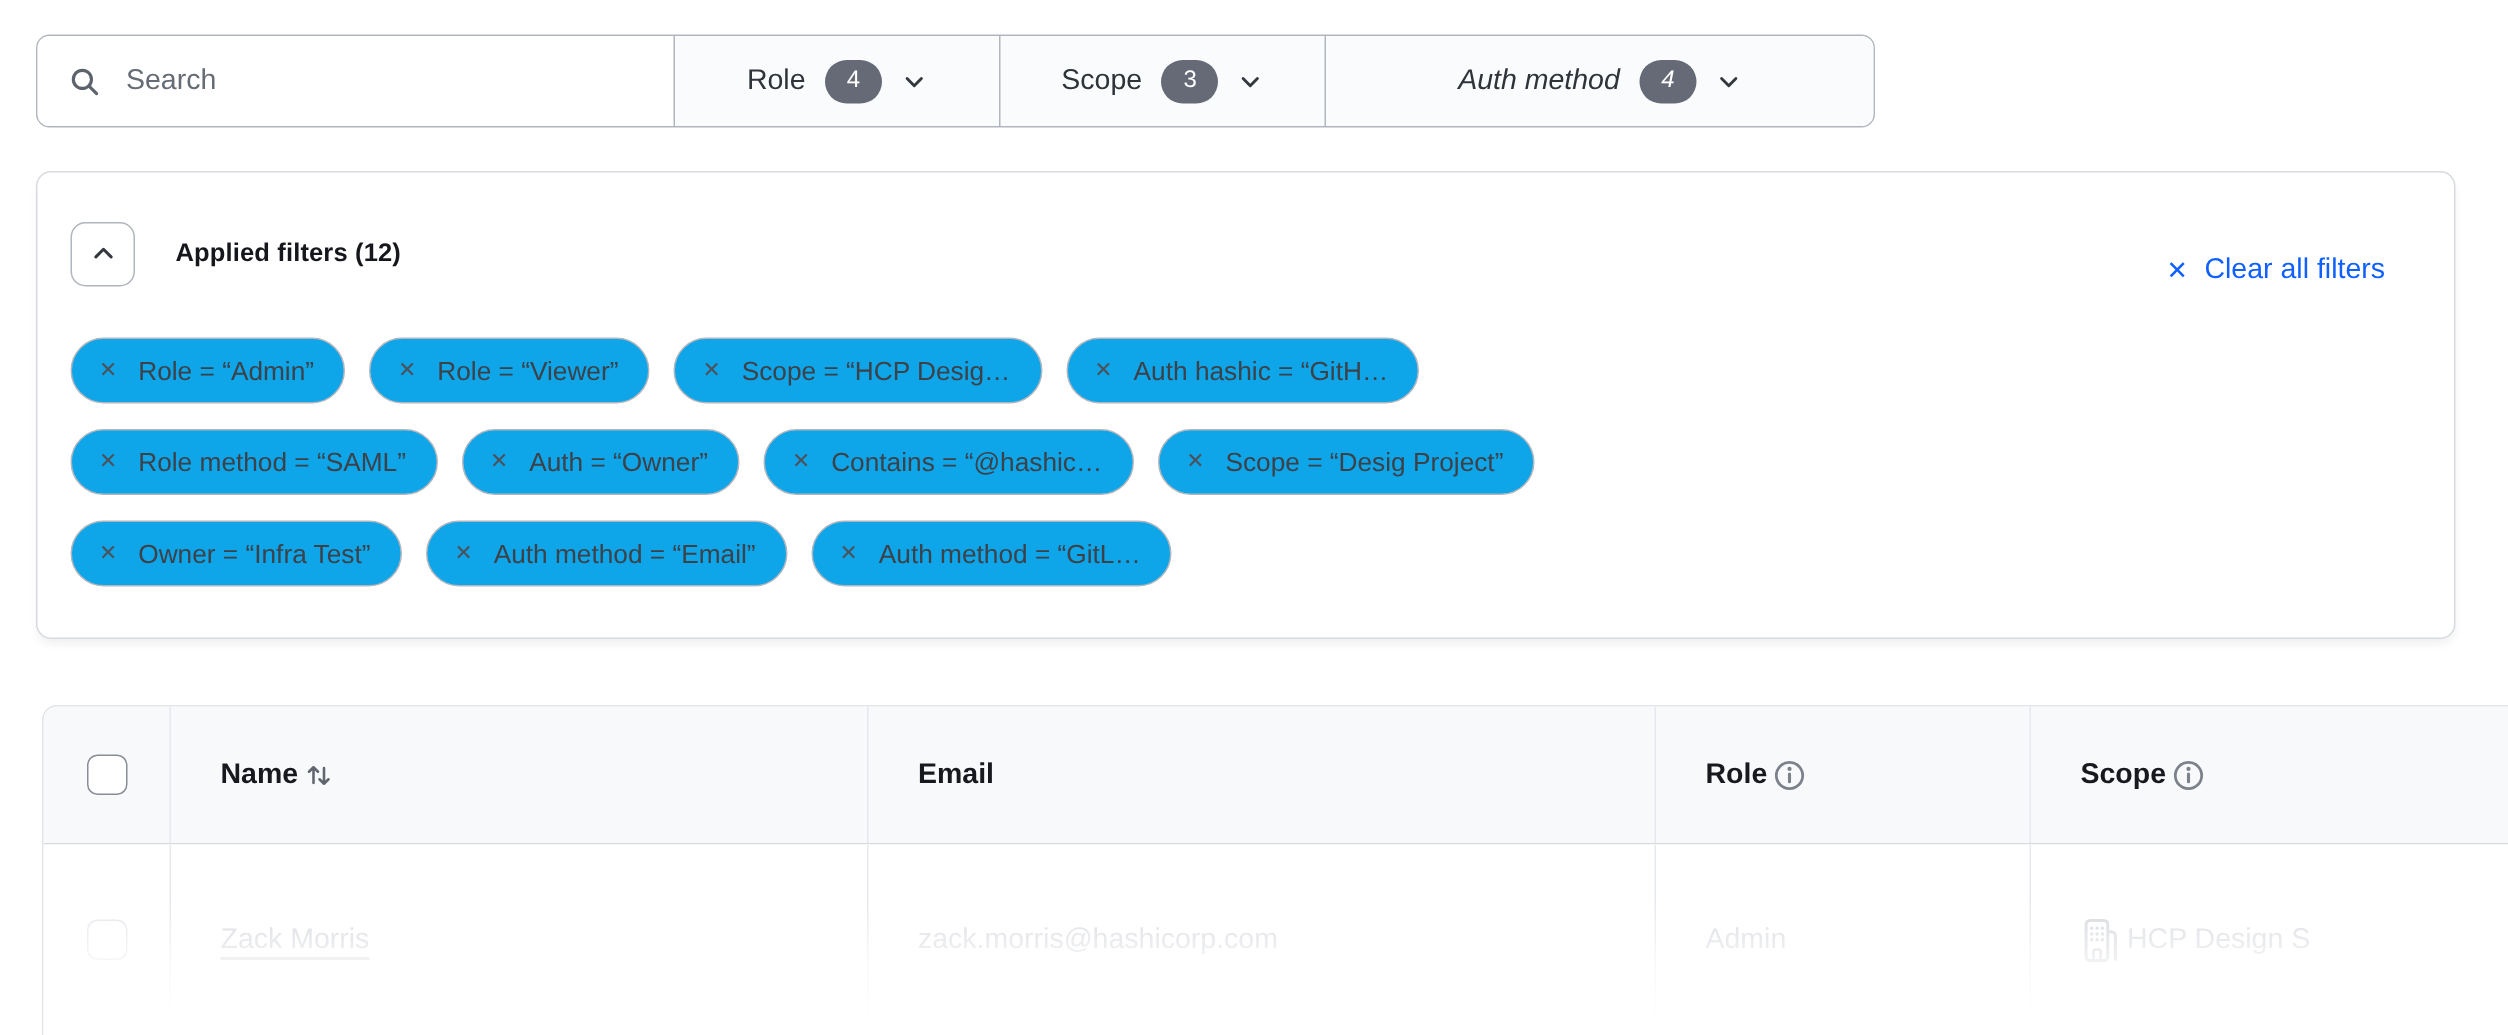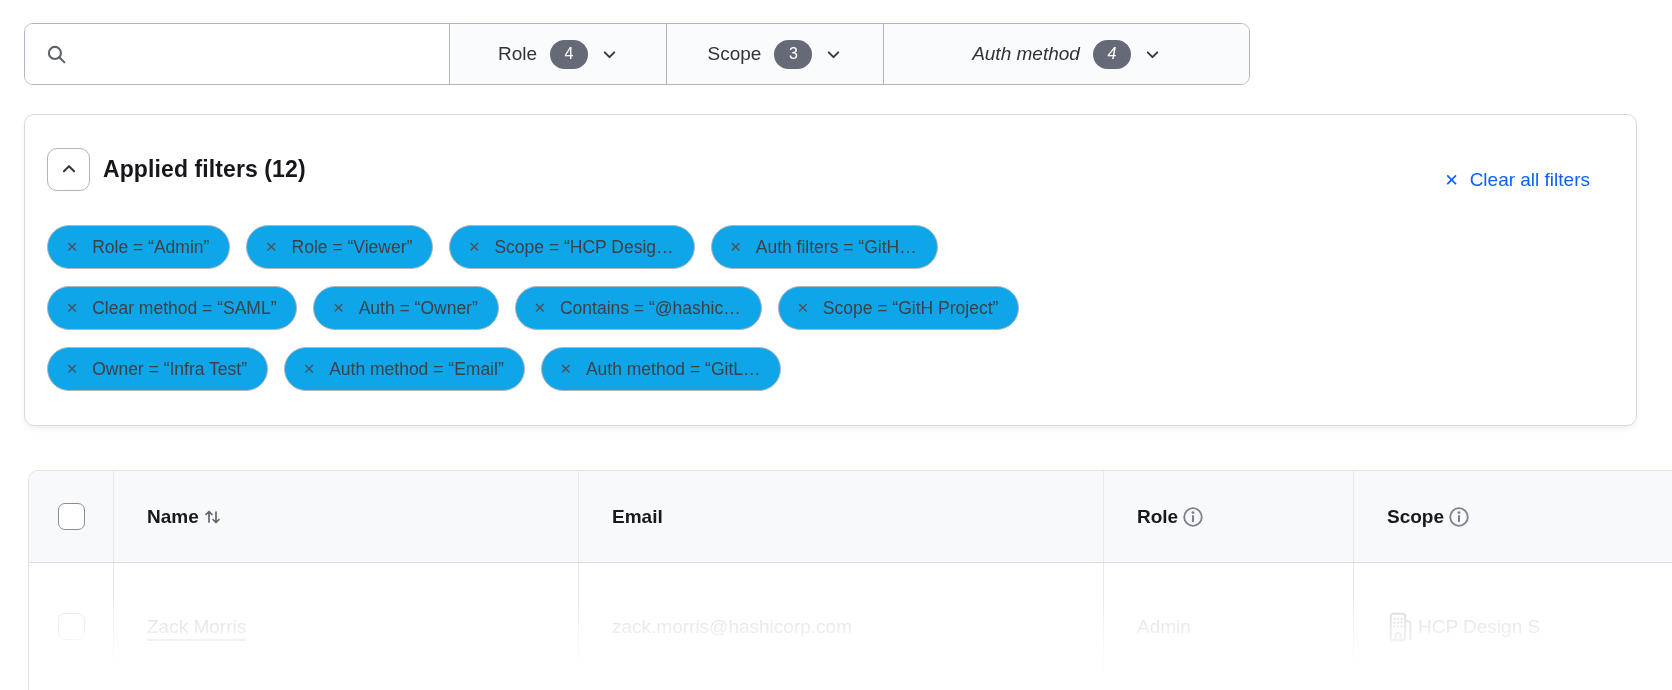--- a/index.html
+++ b/index.html
@@ -42,21 +42,21 @@
     position:absolute;left:24px;top:114px;width:1613px;box-sizing:border-box;
     background:#fff;border:1px solid #d7dade;border-radius:10px;
     box-shadow:0 4px 7px -2px rgba(25,30,40,.09);
     padding:32px 22px 34px 22px;
   }
   .card-head{display:flex;align-items:center;}
   .collapse-btn{
     width:43px;height:43px;border:1.5px solid #b1b5bd;border-radius:10px;background:#fff;
     display:flex;align-items:center;justify-content:center;cursor:pointer;flex:none;padding:0;
   }
-  .card-title{font-size:23px;font-weight:700;color:#15171c;margin-left:13px;letter-spacing:.1px;}
+  .card-title{font-size:17px;font-weight:700;color:#15171c;margin-left:27px;letter-spacing:.1px;}
   .clear-btn{
     margin-left:auto;margin-right:24px;display:flex;align-items:center;gap:11px;
     border:none;background:none;padding:0;cursor:pointer;
     color:#1060ff;font-size:19px;font-weight:500;margin-top:22px;
   }
   .icon-x::before{content:"\2715";}
   .clear-btn .icon-x{font-size:17px;line-height:1;}
   .pill-rows{margin-top:34px;display:flex;flex-direction:column;gap:17px;}
   .pill-row{display:flex;gap:16px;}
   .pill{
@@ -100,20 +100,21 @@
 </style>
 </head>
 <body>
 
 <div class="topbar">
   <div class="seg-search">
     <svg width="21" height="21" viewBox="0 0 16 16">
       <circle cx="6.8" cy="6.8" r="4.6" fill="none" stroke="#5d636c" stroke-width="1.6"></circle>
       <path d="M10.3 10.3L14 14" stroke="#5d636c" stroke-width="1.6" stroke-linecap="round"></path>
     </svg>
+    <input class="search-input" placeholder="Search" style="">
   </div>
 
   <button class="dd dd-role">
     <span class="dd-label">Role</span>
     <span class="badge">4</span>
     <svg width="17" height="17" viewBox="0 0 16 16">
       <path d="M3.5 6l4.5 4.5L12.5 6" fill="none" stroke="#33373e" stroke-width="1.8" stroke-linecap="round" stroke-linejoin="round"></path>
     </svg>
   </button>
 
@@ -157,39 +158,39 @@
       <button class="pill">
         <span class="icon-x"></span>
         <span>Role = “Viewer”</span>
       </button>
       <button class="pill">
         <span class="icon-x"></span>
         <span>Scope = “HCP Desig…</span>
       </button>
       <button class="pill">
         <span class="icon-x"></span>
-        <span>Auth filters = “GitH…</span>
+        <span>Auth hashic = “GitH…</span>
       </button>
     </div>
     <div class="pill-row">
       <button class="pill">
         <span class="icon-x"></span>
-        <span>Clear method = “SAML”</span>
+        <span>Role method = “SAML”</span>
       </button>
       <button class="pill">
         <span class="icon-x"></span>
         <span>Auth = “Owner”</span>
       </button>
       <button class="pill">
         <span class="icon-x"></span>
         <span>Contains = “@hashic…</span>
       </button>
       <button class="pill">
         <span class="icon-x"></span>
-        <span>Scope = “GitH Project”</span>
+        <span>Scope = “Desig Project”</span>
       </button>
     </div>
     <div class="pill-row">
       <button class="pill">
         <span class="icon-x"></span>
         <span>Owner = “Infra Test”</span>
       </button>
       <button class="pill">
         <span class="icon-x"></span>
         <span>Auth method = “Email”</span>

